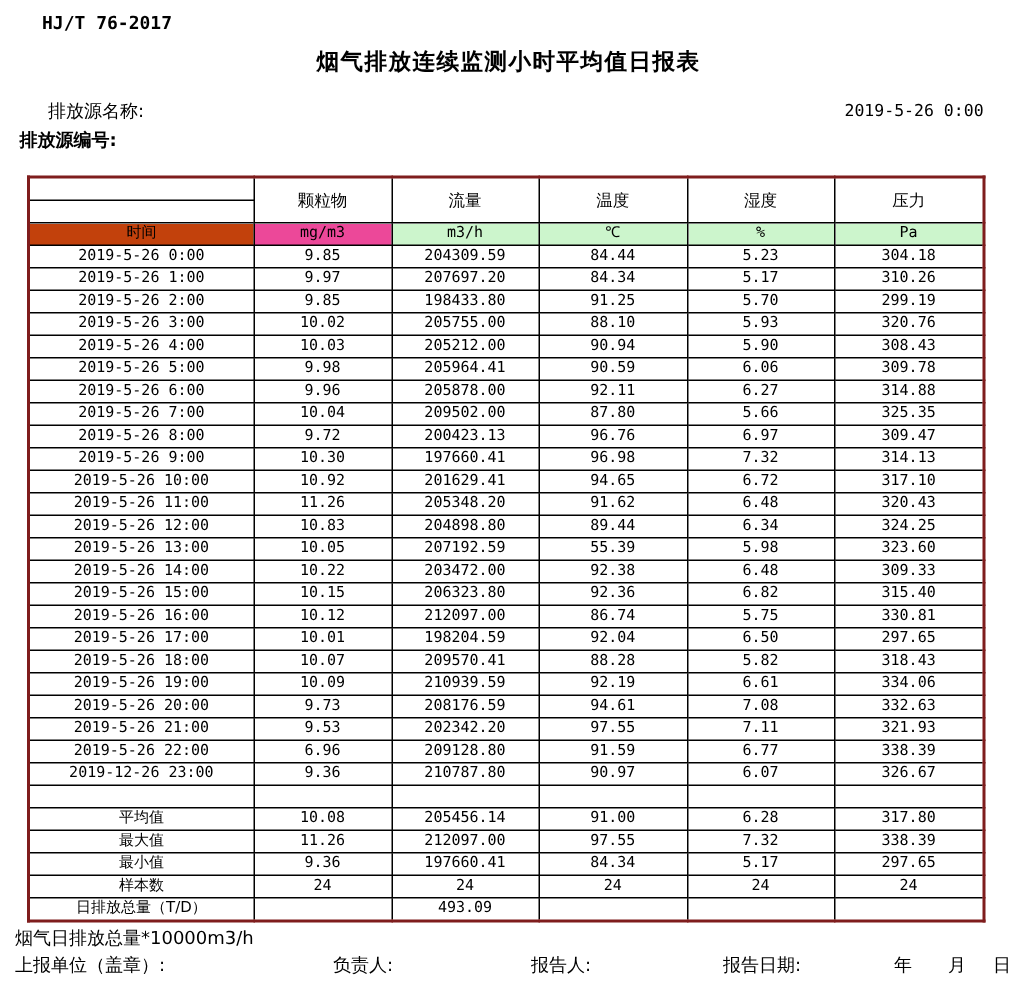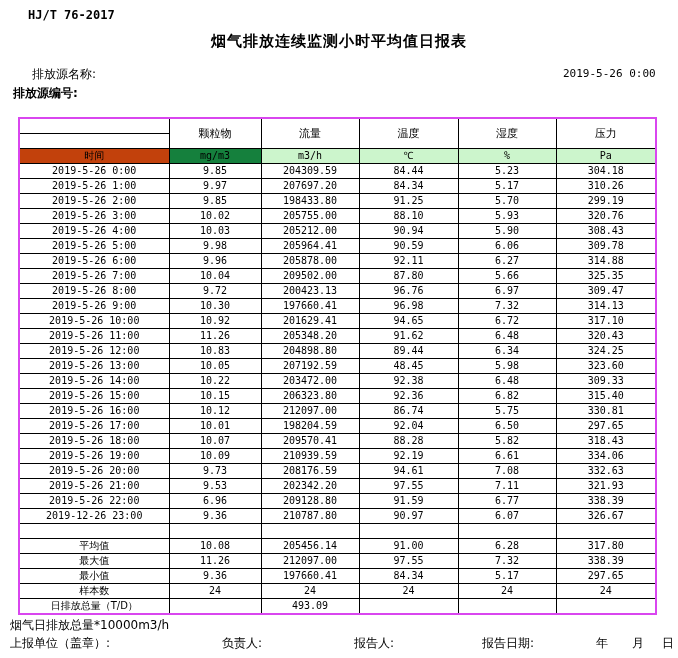--- a/index.html
+++ b/index.html
@@ -22,21 +22,21 @@
   }
   .src-name-label { position:absolute; top:66px; left:13px; font-size:12px; font-weight:normal;margin-left:19px; }
   .src-id-label   { position:absolute; top:85px; left:13px; font-size:12px; font-weight:bold; }
   .report-datetime {
     position:absolute; top:67px; left:563px; font-size:11px;
     font-family:"DejaVu Sans Mono","Liberation Mono",monospace;
   }
   table.report {
     position:absolute; top:117px; left:18px;
     width:637px; border-collapse:collapse; table-layout:fixed;
-    border:2px solid #d946ef;
+    border:2px solid #7f1d1d;
   }
   table.report td, table.report th {
     border:1px solid #000;
     height:14px; line-height:14px;
     padding:0; margin:0;
     text-align:center; vertical-align:middle;
     font-weight:normal; font-size:10px;
     overflow:hidden; white-space:nowrap;
   }
   table.report th { font-size:11px; }
@@ -83,21 +83,21 @@
       <th rowspan="2">流量</th>
       <th rowspan="2">温度</th>
       <th rowspan="2">湿度</th>
       <th rowspan="2">压力</th>
     </tr>
     <tr>
       <td></td>
     </tr>
     <tr class="unit-row">
       <td style="background: #c2410c;">时间</td>
-      <td class="mono" style="background: #15803d;">mg/m3</td>
+      <td class="mono" style="background: #ec4899;">mg/m3</td>
       <td class="mono" style="background: rgb(204, 245, 204);">m3/h</td>
       <td class="mono" style="background: rgb(204, 245, 204);">℃</td>
       <td class="mono" style="background: rgb(204, 245, 204);">%</td>
       <td class="mono" style="background: rgb(204, 245, 204);">Pa</td>
     </tr>
   </thead>
   <tbody>
       <tr>
         <td class="time">2019-5-26  0:00</td>
         <td class="num">9.85</td>
@@ -199,21 +199,21 @@
         <td class="num">10.83</td>
         <td class="num">204898.80</td>
         <td class="num">89.44</td>
         <td class="num">6.34</td>
         <td class="num">324.25</td>
       </tr>
       <tr>
         <td class="time">2019-5-26 13:00</td>
         <td class="num">10.05</td>
         <td class="num">207192.59</td>
-        <td class="num">48.45</td>
+        <td class="num">55.39</td>
         <td class="num">5.98</td>
         <td class="num">323.60</td>
       </tr>
       <tr>
         <td class="time">2019-5-26 14:00</td>
         <td class="num">10.22</td>
         <td class="num">203472.00</td>
         <td class="num">92.38</td>
         <td class="num">6.48</td>
         <td class="num">309.33</td>

